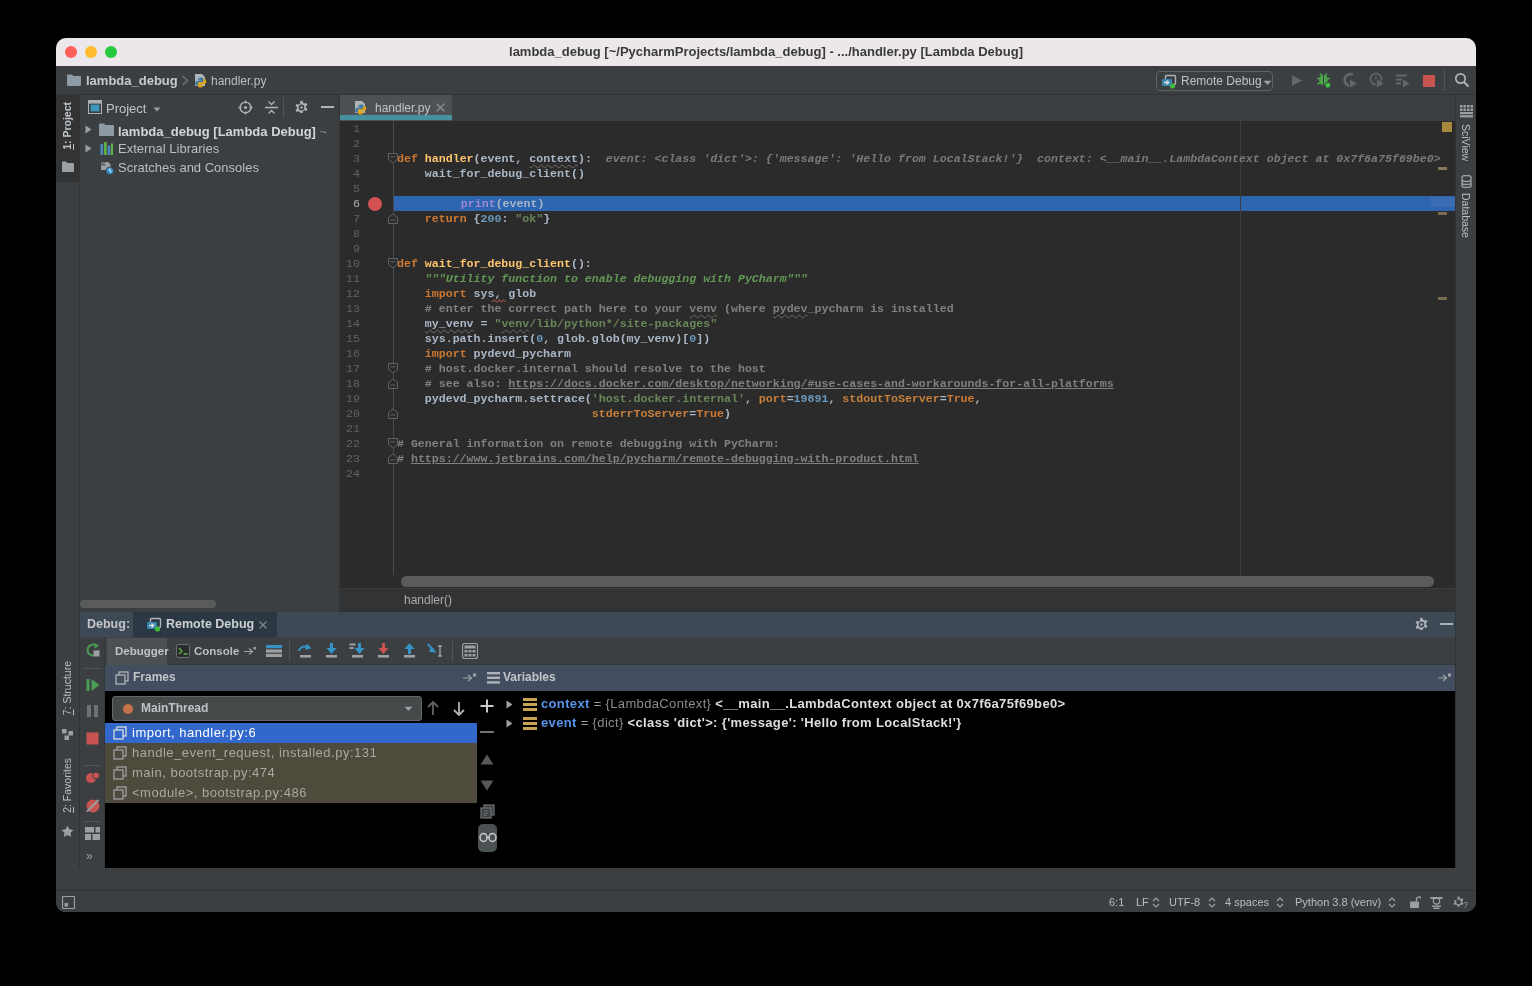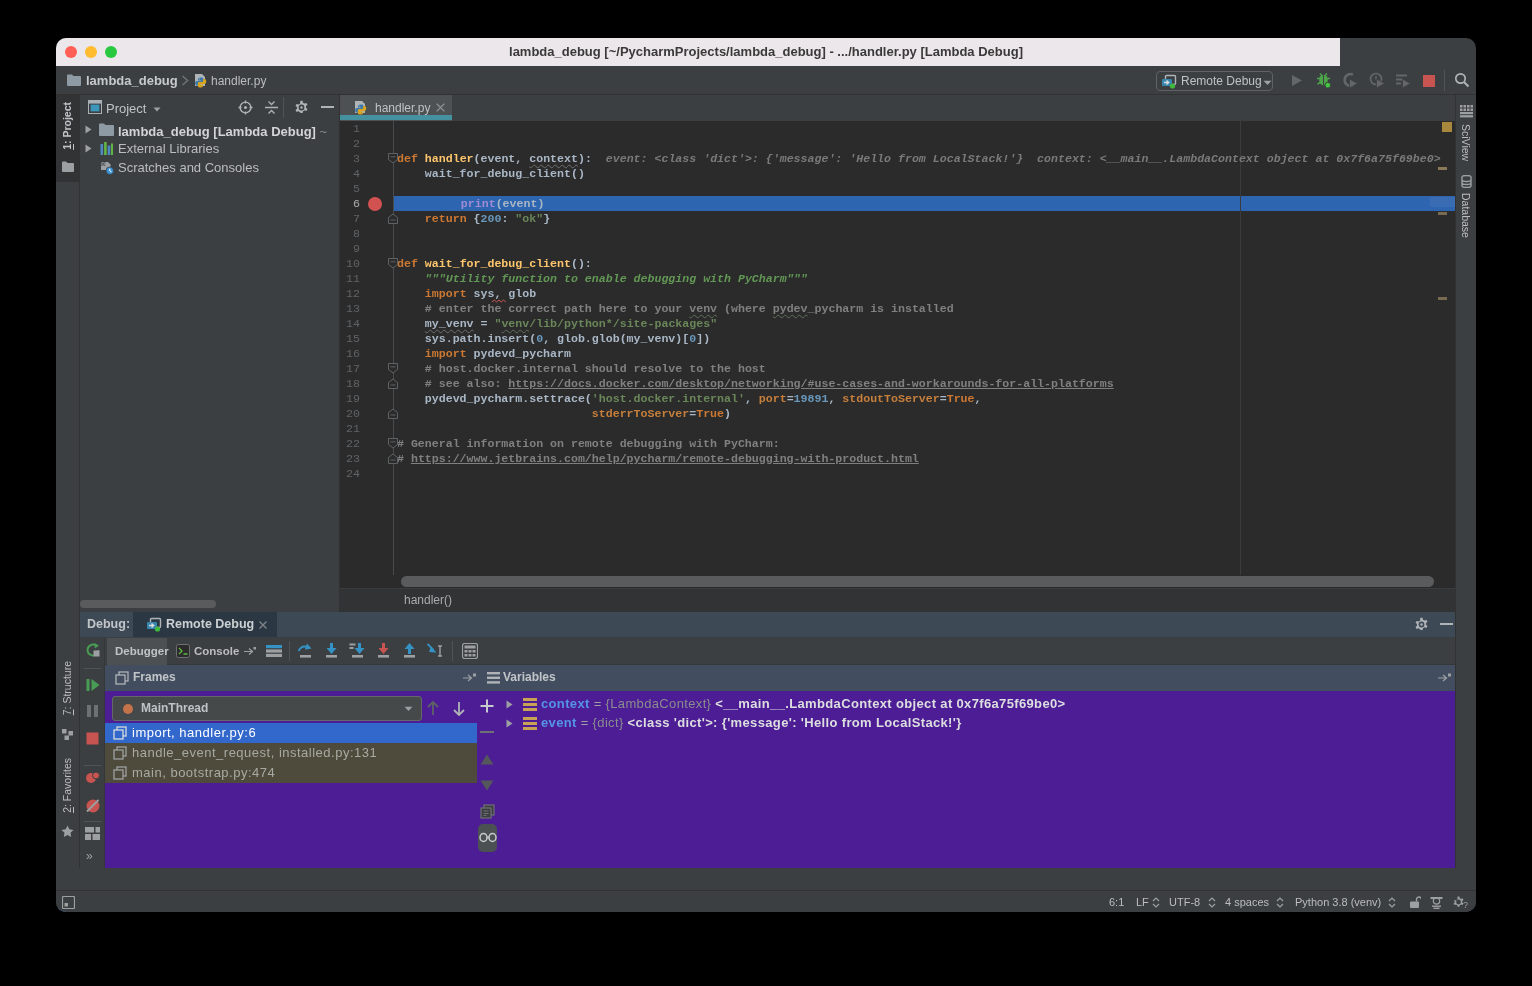--- a/index.html
+++ b/index.html
@@ -4,21 +4,21 @@
 <style>
 * { margin:0; padding:0; box-sizing:border-box; }
 html,body { width:1532px; height:986px; background:#000; overflow:hidden;
   font-family:"Liberation Sans", sans-serif; }
 #win { position:absolute; left:56px; top:38px; width:1420px; height:874px;
   border-radius:10px; overflow:hidden; background:#3C3F41; }
 .abs { position:absolute; }
 .icon { position:absolute; }
 svg { display:block; }
 
-#titlebar { position:absolute; left:0; top:0; width:1284px; height:28px; background:#ECE7EA; }
+#titlebar { position:absolute; left:0; top:0; width:1420px; height:28px; background:#ECE7EA; }
 .light { position:absolute; top:8px; width:12px; height:12px; border-radius:50%; }
 #title-text { position:absolute; top:0; left:0; width:1420px; height:28px; line-height:28px;
   text-align:center; font-size:13px; font-weight:bold; color:#3A3A3A; }
 
 #navbar { position:absolute; left:0; top:28px; width:1420px; height:29px; background:#3C3F41;
   border-bottom:1px solid #323232; }
 #combo { position:absolute; left:1100px; top:5px; width:117px; height:20px;
   border:1px solid #5F6365; border-radius:4px; }
 
 #lstripe { position:absolute; left:0; top:57px; width:24px; height:773px; background:#3C3F41;
@@ -38,21 +38,21 @@
   font-size:11.6px; line-height:15px; white-space:pre; color:#A9B7C6; font-weight:bold; }
 #gutter { position:absolute; left:0px; top:26px; width:20px; text-align:right;
   font-family:"Liberation Mono", monospace; font-size:11.6px; line-height:15px; color:#606366; white-space:pre; }
 .k { color:#CC7832; } .fn { color:#FFC66D; } .s { color:#6A8759; } .c { color:#808080; }
 .n { color:#6897BB; } .bi { color:#A18BD2;padding-left:36px; } .doc { color:#629755; font-style:italic; }
 .hint { color:#7A7A7A; font-style:italic; } .kw { color:#C77F3C; }
 .wavy { text-decoration:underline; text-decoration-style:wavy; text-decoration-color:#5f7058; text-decoration-thickness:1px; text-underline-offset:2px;}
 .wavyg { text-decoration:underline; text-decoration-style:wavy; text-decoration-color:#6e6e6e; text-decoration-thickness:1px; text-underline-offset:2px;}
 .und { text-decoration:underline; }
 
-#debug { position:absolute; left:24px; top:574px; width:1375px; height:256px; background:#4c1d95; }
+#debug { position:absolute; left:24px; top:574px; width:1375px; height:256px; background:#000000; }
 #dbghead { position:absolute; left:0; top:0; width:1375px; height:25px; background:#3E4956; }
 #dbgtools { position:absolute; left:25px; top:25px; width:1350px; height:28px; background:#3C3F41;
   border-bottom:1px solid #35383A; }
 #dbgleft { position:absolute; left:0; top:25px; width:25px; height:231px; background:#3C3F41;
   border-right:1px solid #35383A; }
 .phead { position:absolute; top:53px; height:26px; background:#424E5F; }
 #bstripe { position:absolute; left:0; top:870px; width:1188px; height:22px; background:#3C3F41;
   border-top:7px solid #3b82f6; }
 #statusbar { position:absolute; left:0; top:852px; width:1420px; height:22px; background:#3C3F41;
   border-top:1px solid #323232;text-decoration:underline; }
@@ -511,20 +511,27 @@
         </svg>
       <span class="ui" style="left:27px;top:2px;color:#A8AAA2;font-size:13px;letter-spacing:0.5px;">handle_event_request, installed.py:131</span>
     </div>
     <div class="abs" style="left:25px;top:151px;width:372px;height:20px;background:#4E4A3C;">
       <svg class="icon" style="left:8px;top:3px;" width="14" height="14" viewBox="0 0 14 14">
           <rect x="4" y="1" width="9" height="9" fill="none" stroke="#9DA0A2" stroke-width="1.3"></rect>
           <rect x="1" y="4" width="9" height="9" fill="#4E4A3C" stroke="#9DA0A2" stroke-width="1.3"></rect>
         </svg>
       <span class="ui" style="left:27px;top:2px;color:#A8AAA2;font-size:13px;letter-spacing:0.5px;">main, bootstrap.py:474</span>
     </div>
+    <div class="abs" style="left:25px;top:171px;width:372px;height:20px;background:#4E4A3C;">
+      <svg class="icon" style="left:8px;top:3px;" width="14" height="14" viewBox="0 0 14 14">
+          <rect x="4" y="1" width="9" height="9" fill="none" stroke="#9DA0A2" stroke-width="1.3"></rect>
+          <rect x="1" y="4" width="9" height="9" fill="#4E4A3C" stroke="#9DA0A2" stroke-width="1.3"></rect>
+        </svg>
+      <span class="ui" style="left:27px;top:2px;color:#A8AAA2;font-size:13px;letter-spacing:0.5px;">&lt;module&gt;, bootstrap.py:486</span>
+    </div>
     <svg class="icon" style="left:400px;top:87px;" width="14" height="14" viewBox="0 0 14 14">
         <path d="M7 0.5 V13.5 M0.5 7 H13.5" stroke="#C8CACC" stroke-width="2"></path>
       </svg>
     <div class="abs" style="left:400px;top:119px;width:14px;height:2.4px;background:#6E7173;"></div>
     <svg class="icon" style="left:400px;top:142px;" width="14" height="11" viewBox="0 0 14 11">
         <path d="M7 0.5 L13.5 10.5 L0.5 10.5 Z" fill="#55585A"></path>
       </svg>
     <svg class="icon" style="left:400px;top:168px;" width="14" height="11" viewBox="0 0 14 11">
         <path d="M7 10.5 L13.5 0.5 L0.5 0.5 Z" fill="#55585A"></path>
       </svg>

